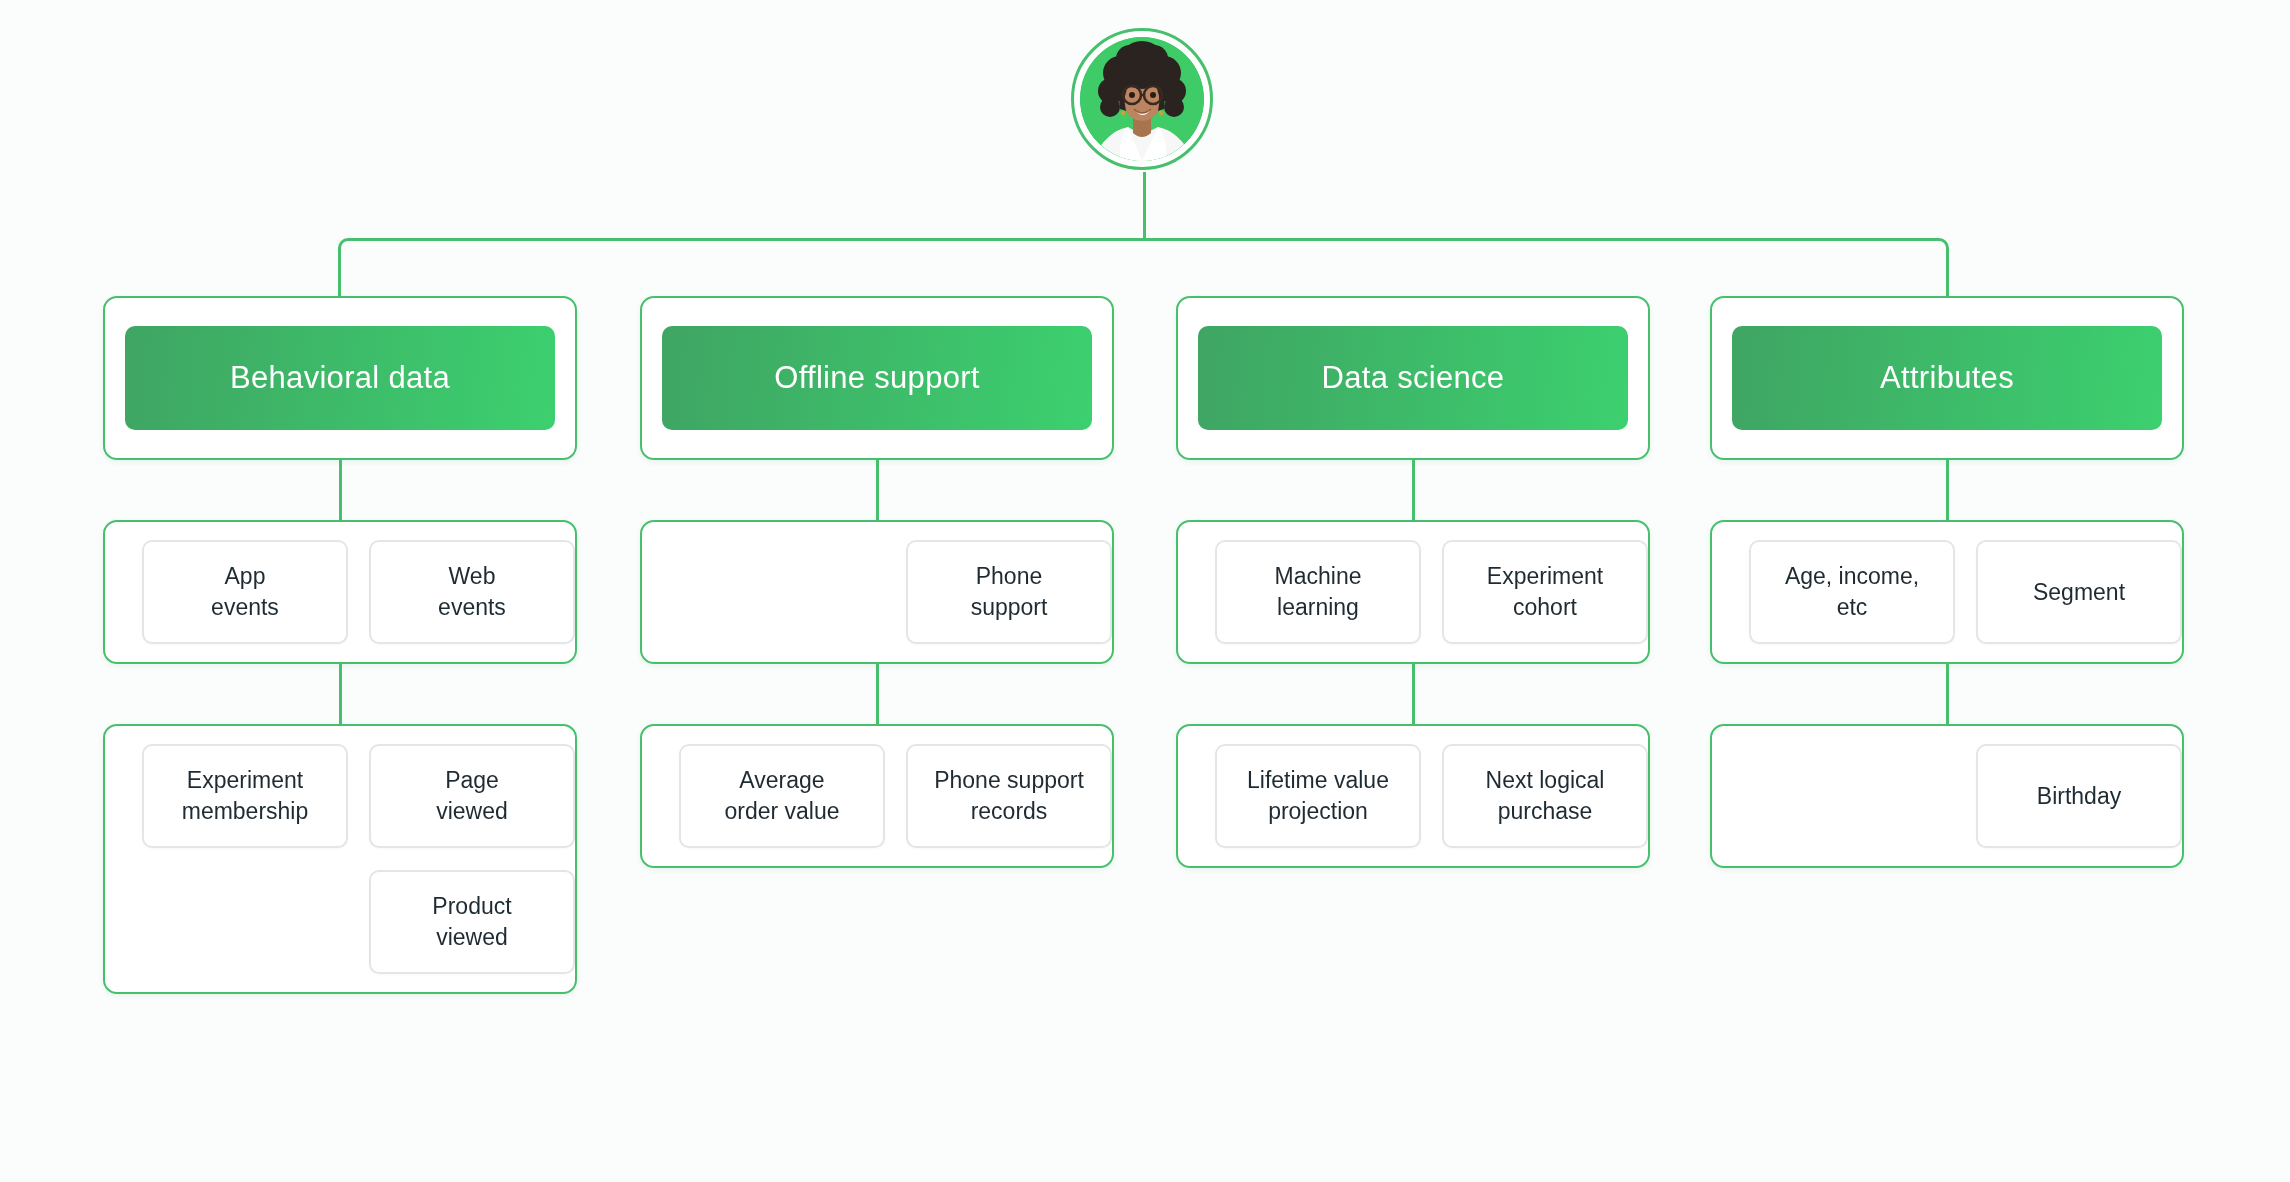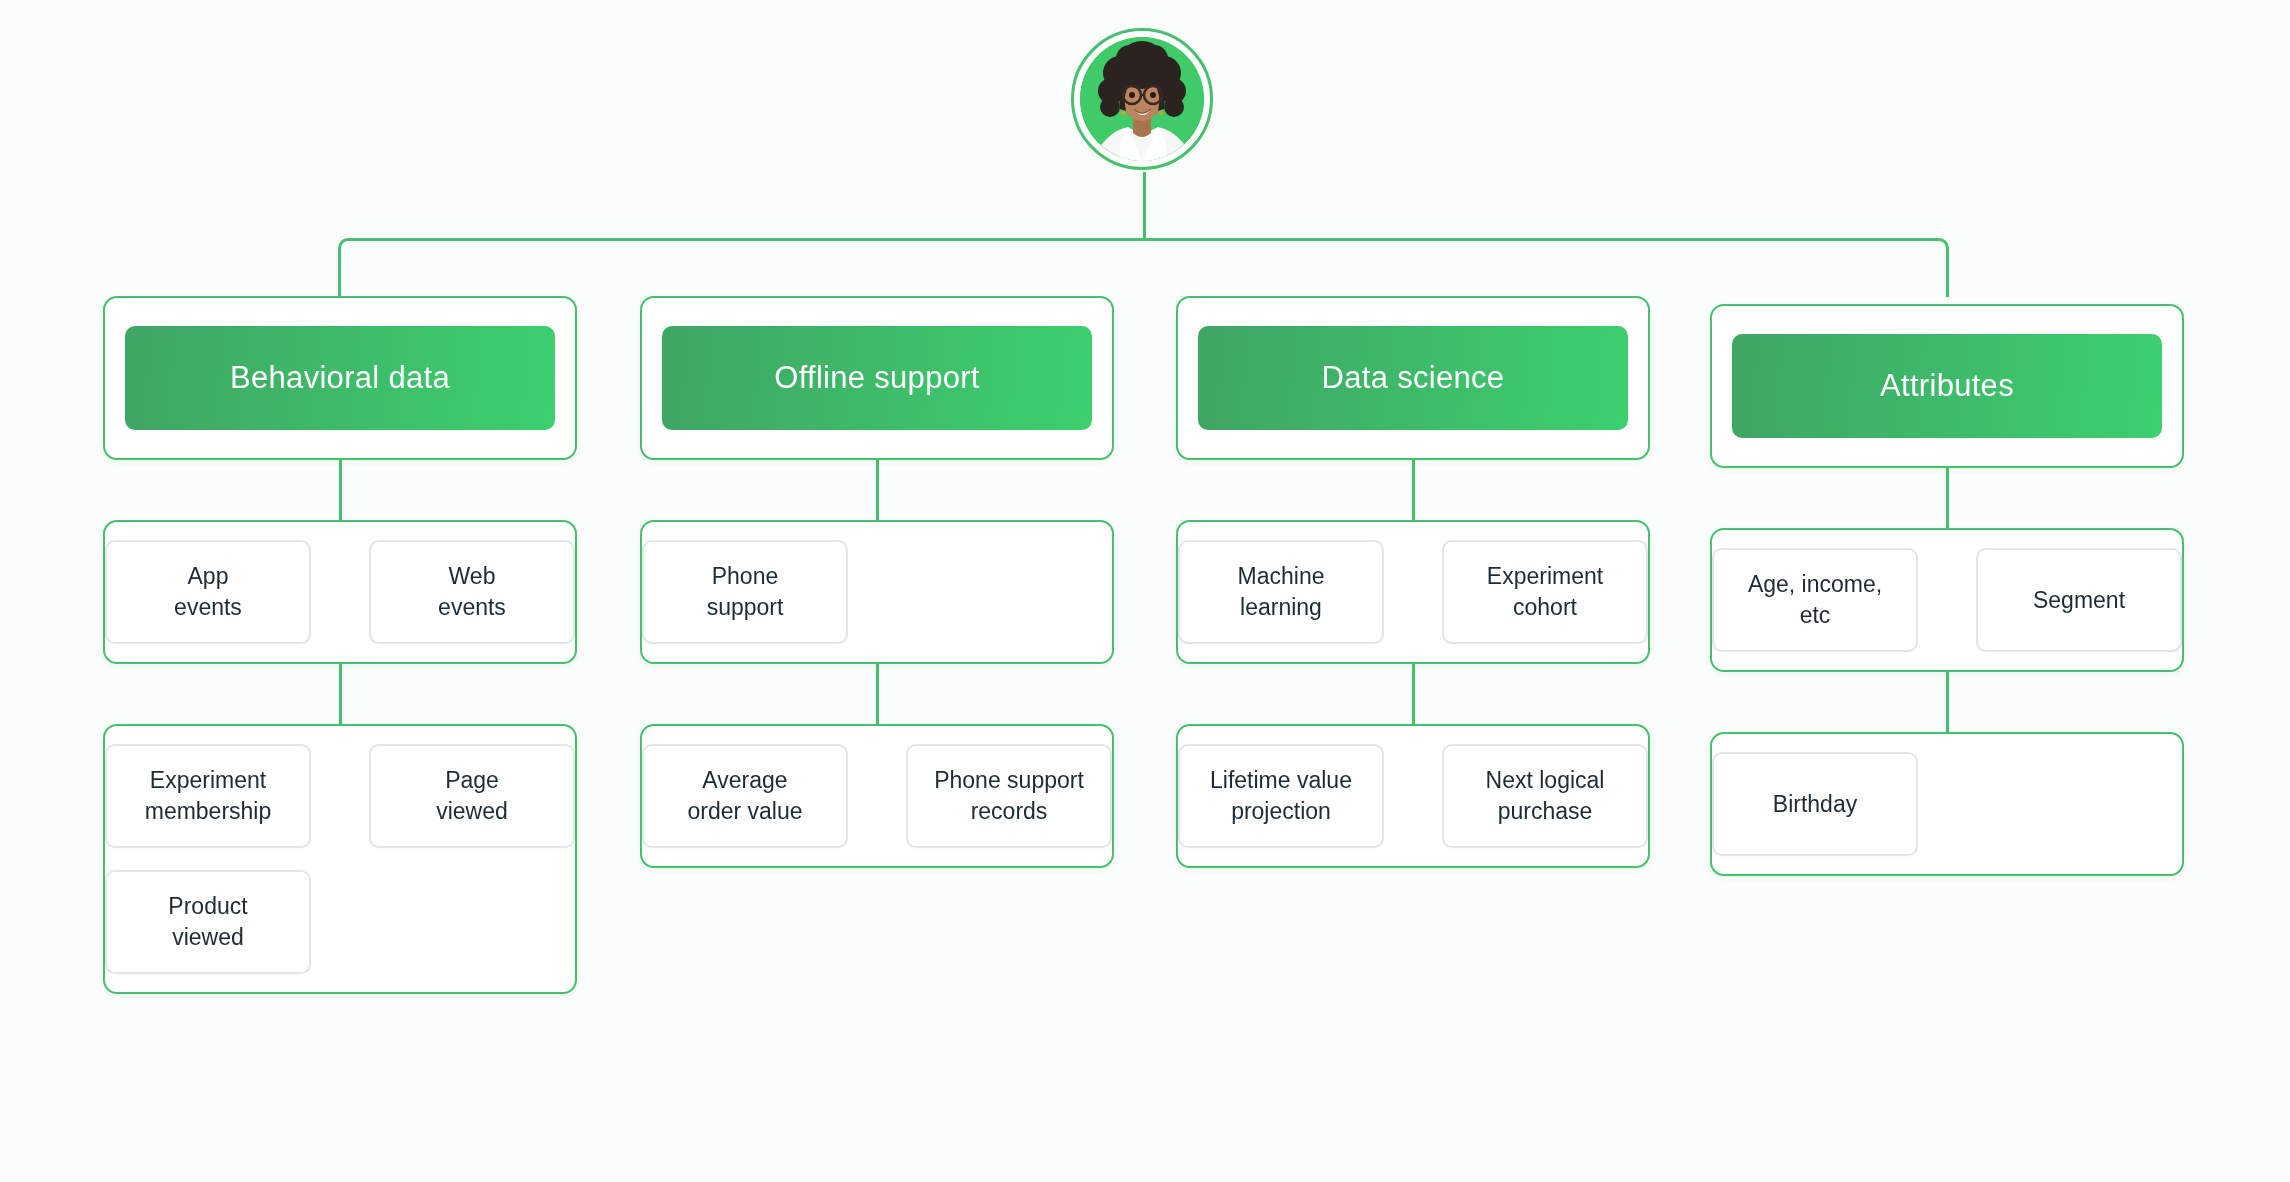--- a/index.html
+++ b/index.html
@@ -76,21 +76,21 @@
     position: absolute;
     top: 296px;
     width: 474px;
     display: flex;
     flex-direction: column;
     align-items: center;
   }
   .col-1 { left: 103px; }
   .col-2 { left: 640px; }
   .col-3 { left: 1176px; }
-  .col-4 { left: 1710px; margin-top: 8px; }
+  .col-4 { left: 1710px; }
 
   .column .stem { height: 60px; }
 
   .group {
     width: 474px;
     border: 2px solid var(--accent-green);
     border-radius: 14px;
     background: var(--box-fill);
     box-shadow: 0 2px 5px rgba(60, 180, 105, 0.10);
   }
@@ -104,21 +104,21 @@
     justify-content: center;
     color: var(--header-text);
     font-size: 31px;
     font-weight: 500;
     letter-spacing: 0.3px;
   }
   .sub-group {
     padding: 18px 0;
     display: flex;
     flex-wrap: wrap;
-    justify-content: space-between;
+    justify-content: flex-end;
     column-gap: 21px;
     row-gap: 22px;
   }
   .cell {
     width: 206px;
     height: 104px;
     border: 2px solid var(--cell-border);
     border-radius: 10px;
     background: var(--box-fill);
     display: flex;

